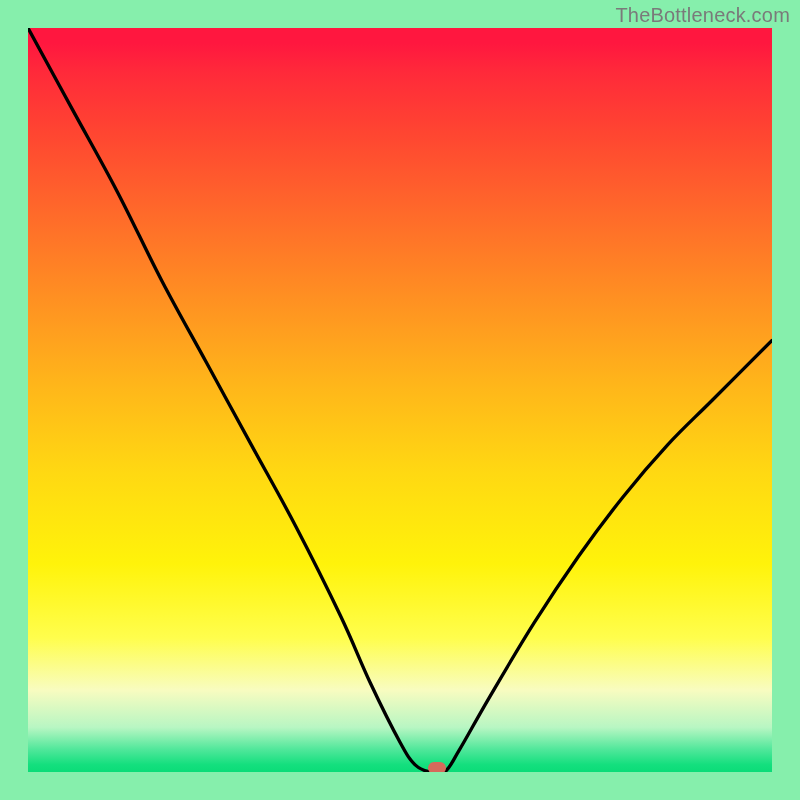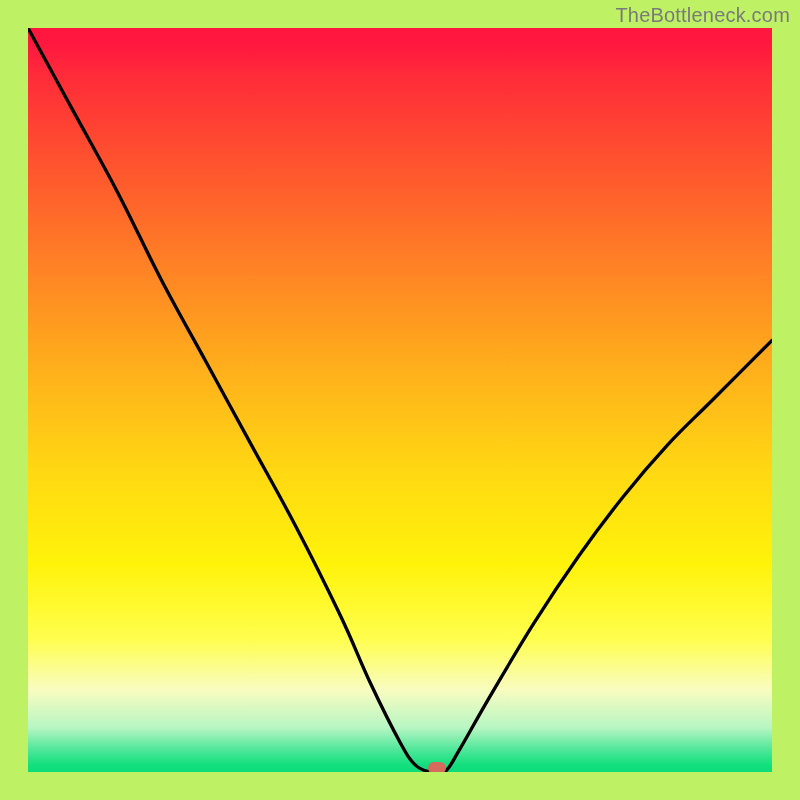--- a/index.html
+++ b/index.html
@@ -10,21 +10,21 @@
     background: #000;
     overflow: hidden;
     font-family: Arial, Helvetica, sans-serif;
   }
   .frame {
     position: absolute;
     left: 0;
     top: 0;
     width: 800px;
     height: 800px;
-    background: #bef264;
+    background: #86efac;
   }
   .plot-area {
     position: absolute;
     left: 28px;
     top: 28px;
     width: 744px;
     height: 744px;
     overflow: hidden;
   }
   .gradient {

